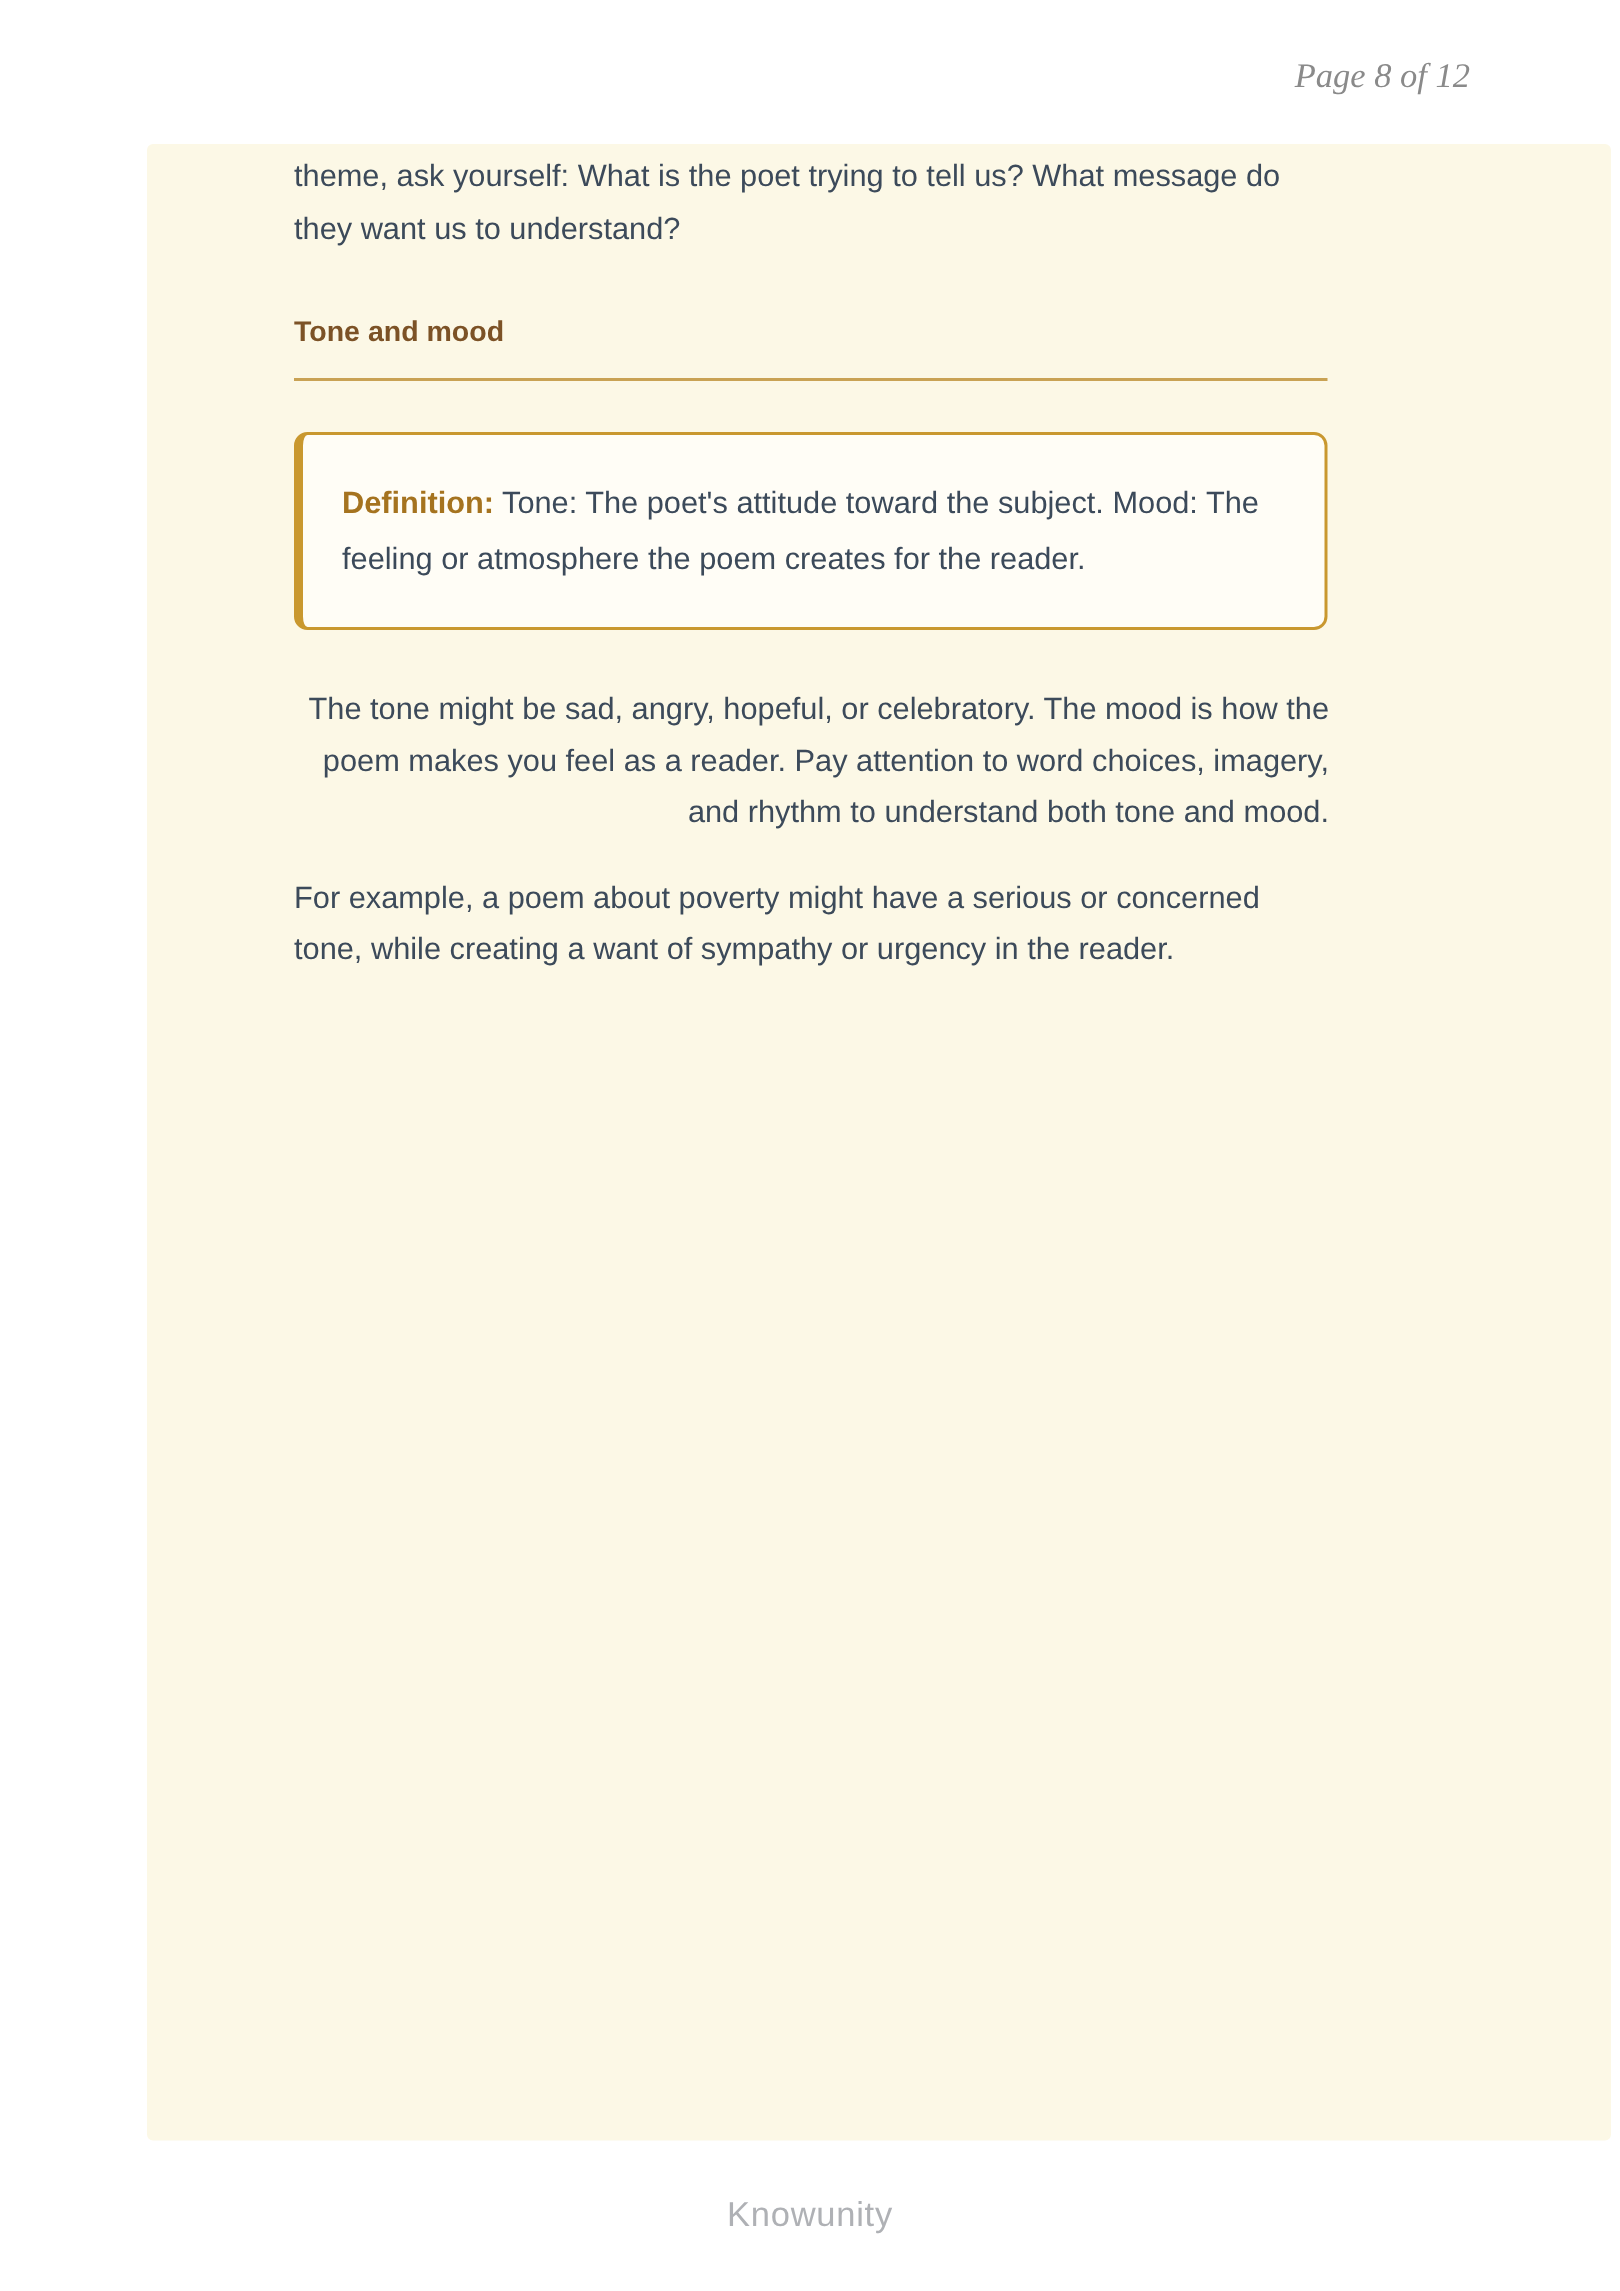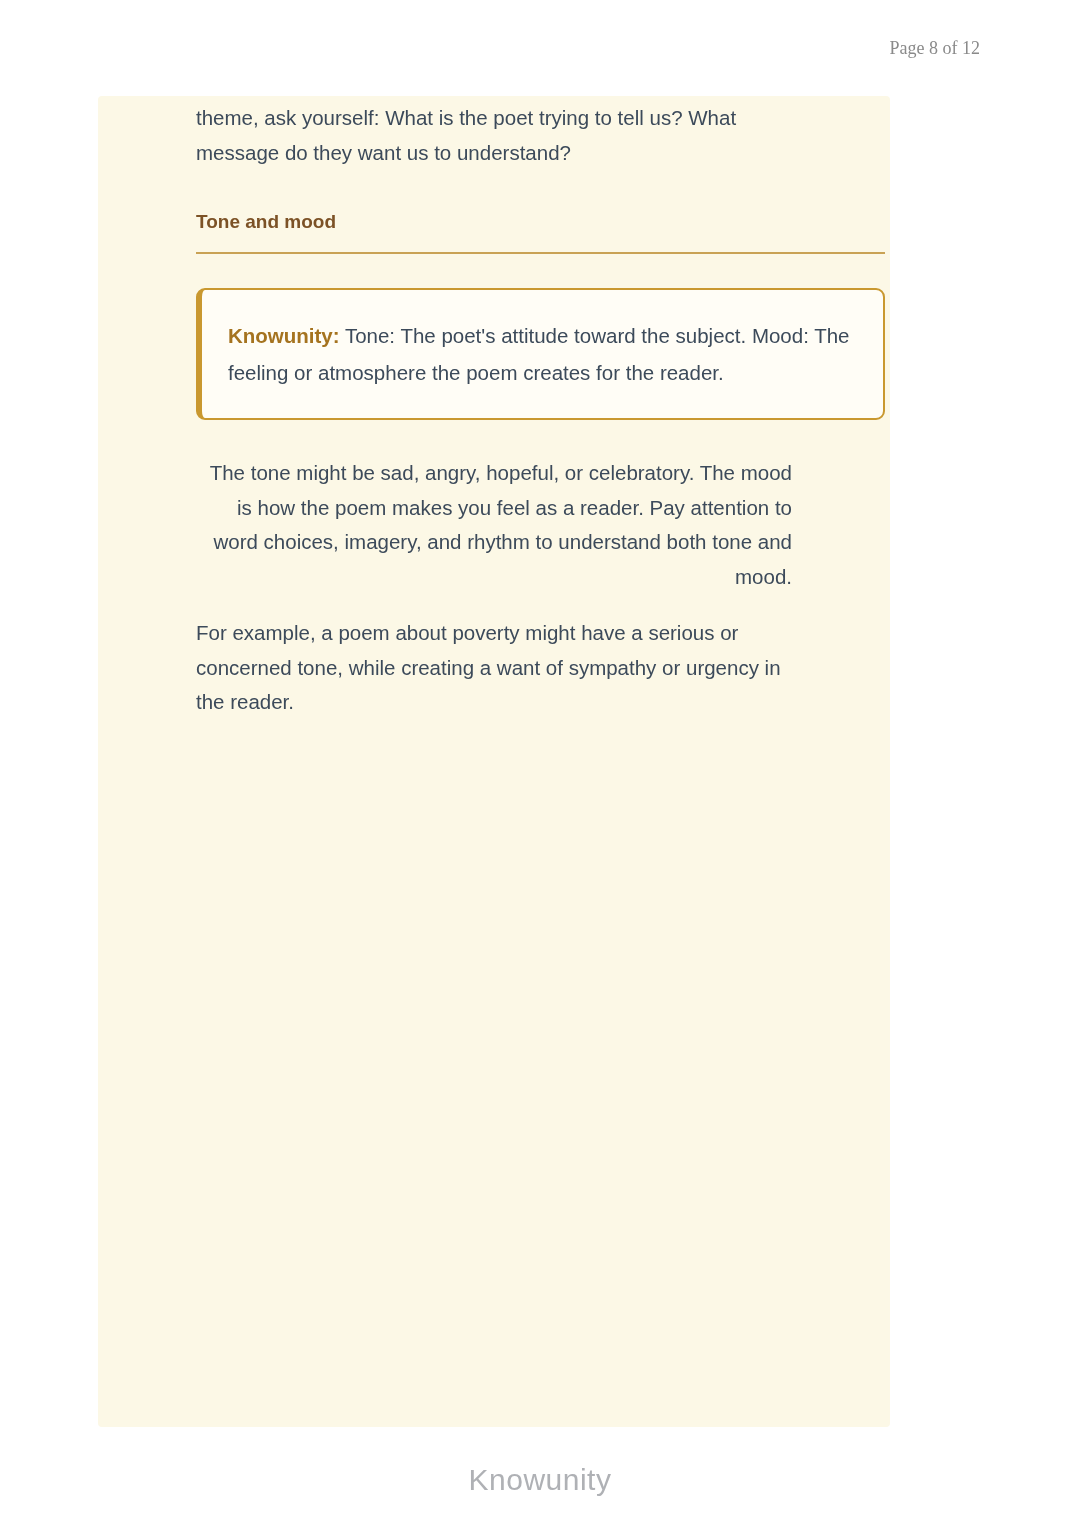--- a/index.html
+++ b/index.html
@@ -12,28 +12,29 @@
     position: relative;
     background: #ffffff;
     font-family: "Liberation Sans", sans-serif;
     -webkit-font-smoothing: antialiased;
   }
   .page-indicator {
     position: absolute;
     top: 38px;
     right: 100px;
     font-family: "Liberation Serif", serif;
-    font-size: 18px;
+    font-size: 23px;
     color: #8a8a8a;
+    font-style: italic;
   }
   .sheet {
     position: absolute;
     left: 98px;
     top: 96px;
-    width: 792px;
+    width: 976px;
     height: 1331px;
     background: #fcf8e6;
     border-radius: 4px;
     box-sizing: border-box;
     padding: 5px 98px 0 98px;
   }
   .body-par {
     font-size: 20.5px;
     line-height: 34.5px;
     color: #3c4a5a;
@@ -78,41 +79,41 @@
   .after-box {
     margin-top: 36px;
     text-align: right;
   }
   .footer-brand {
     position: absolute;
     left: 0;
     width: 1080px;
     top: 1463px;
     text-align: center;
-    font-size: 30px;
+    font-size: 23px;
     letter-spacing: 0.5px;
     color: #afb1b5;
   }
 </style>
 </head>
 <body>
 
 <div class="page-indicator">Page 8 of 12</div>
 
 <div class="sheet">
 
   <p class="body-par">theme, ask yourself: What is the poet trying to tell us? What message do they want us to understand?</p>
 
 
   <h2 class="section-heading">Tone and mood</h2>
 
   <div class="heading-rule"></div>
 
   <div class="definition-box">
-    <p class="definition-text"><span class="definition-label">Knowunity:</span><span> Tone: The poet's attitude toward the subject. Mood: The feeling or atmosphere the poem creates for the reader.</span></p>
+    <p class="definition-text"><span class="definition-label">Definition:</span><span> Tone: The poet's attitude toward the subject. Mood: The feeling or atmosphere the poem creates for the reader.</span></p>
   </div>
 
   <p class="body-par after-box">The tone might be sad, angry, hopeful, or celebratory. The mood is how the poem makes you feel as a reader. Pay attention to word choices, imagery, and rhythm to understand both tone and mood.</p>
 
   <p class="body-par">For example, a poem about poverty might have a serious or concerned tone, while creating a want of sympathy or urgency in the reader.</p>
 
 </div>
 
 <div class="footer-brand">Knowunity</div>
 

